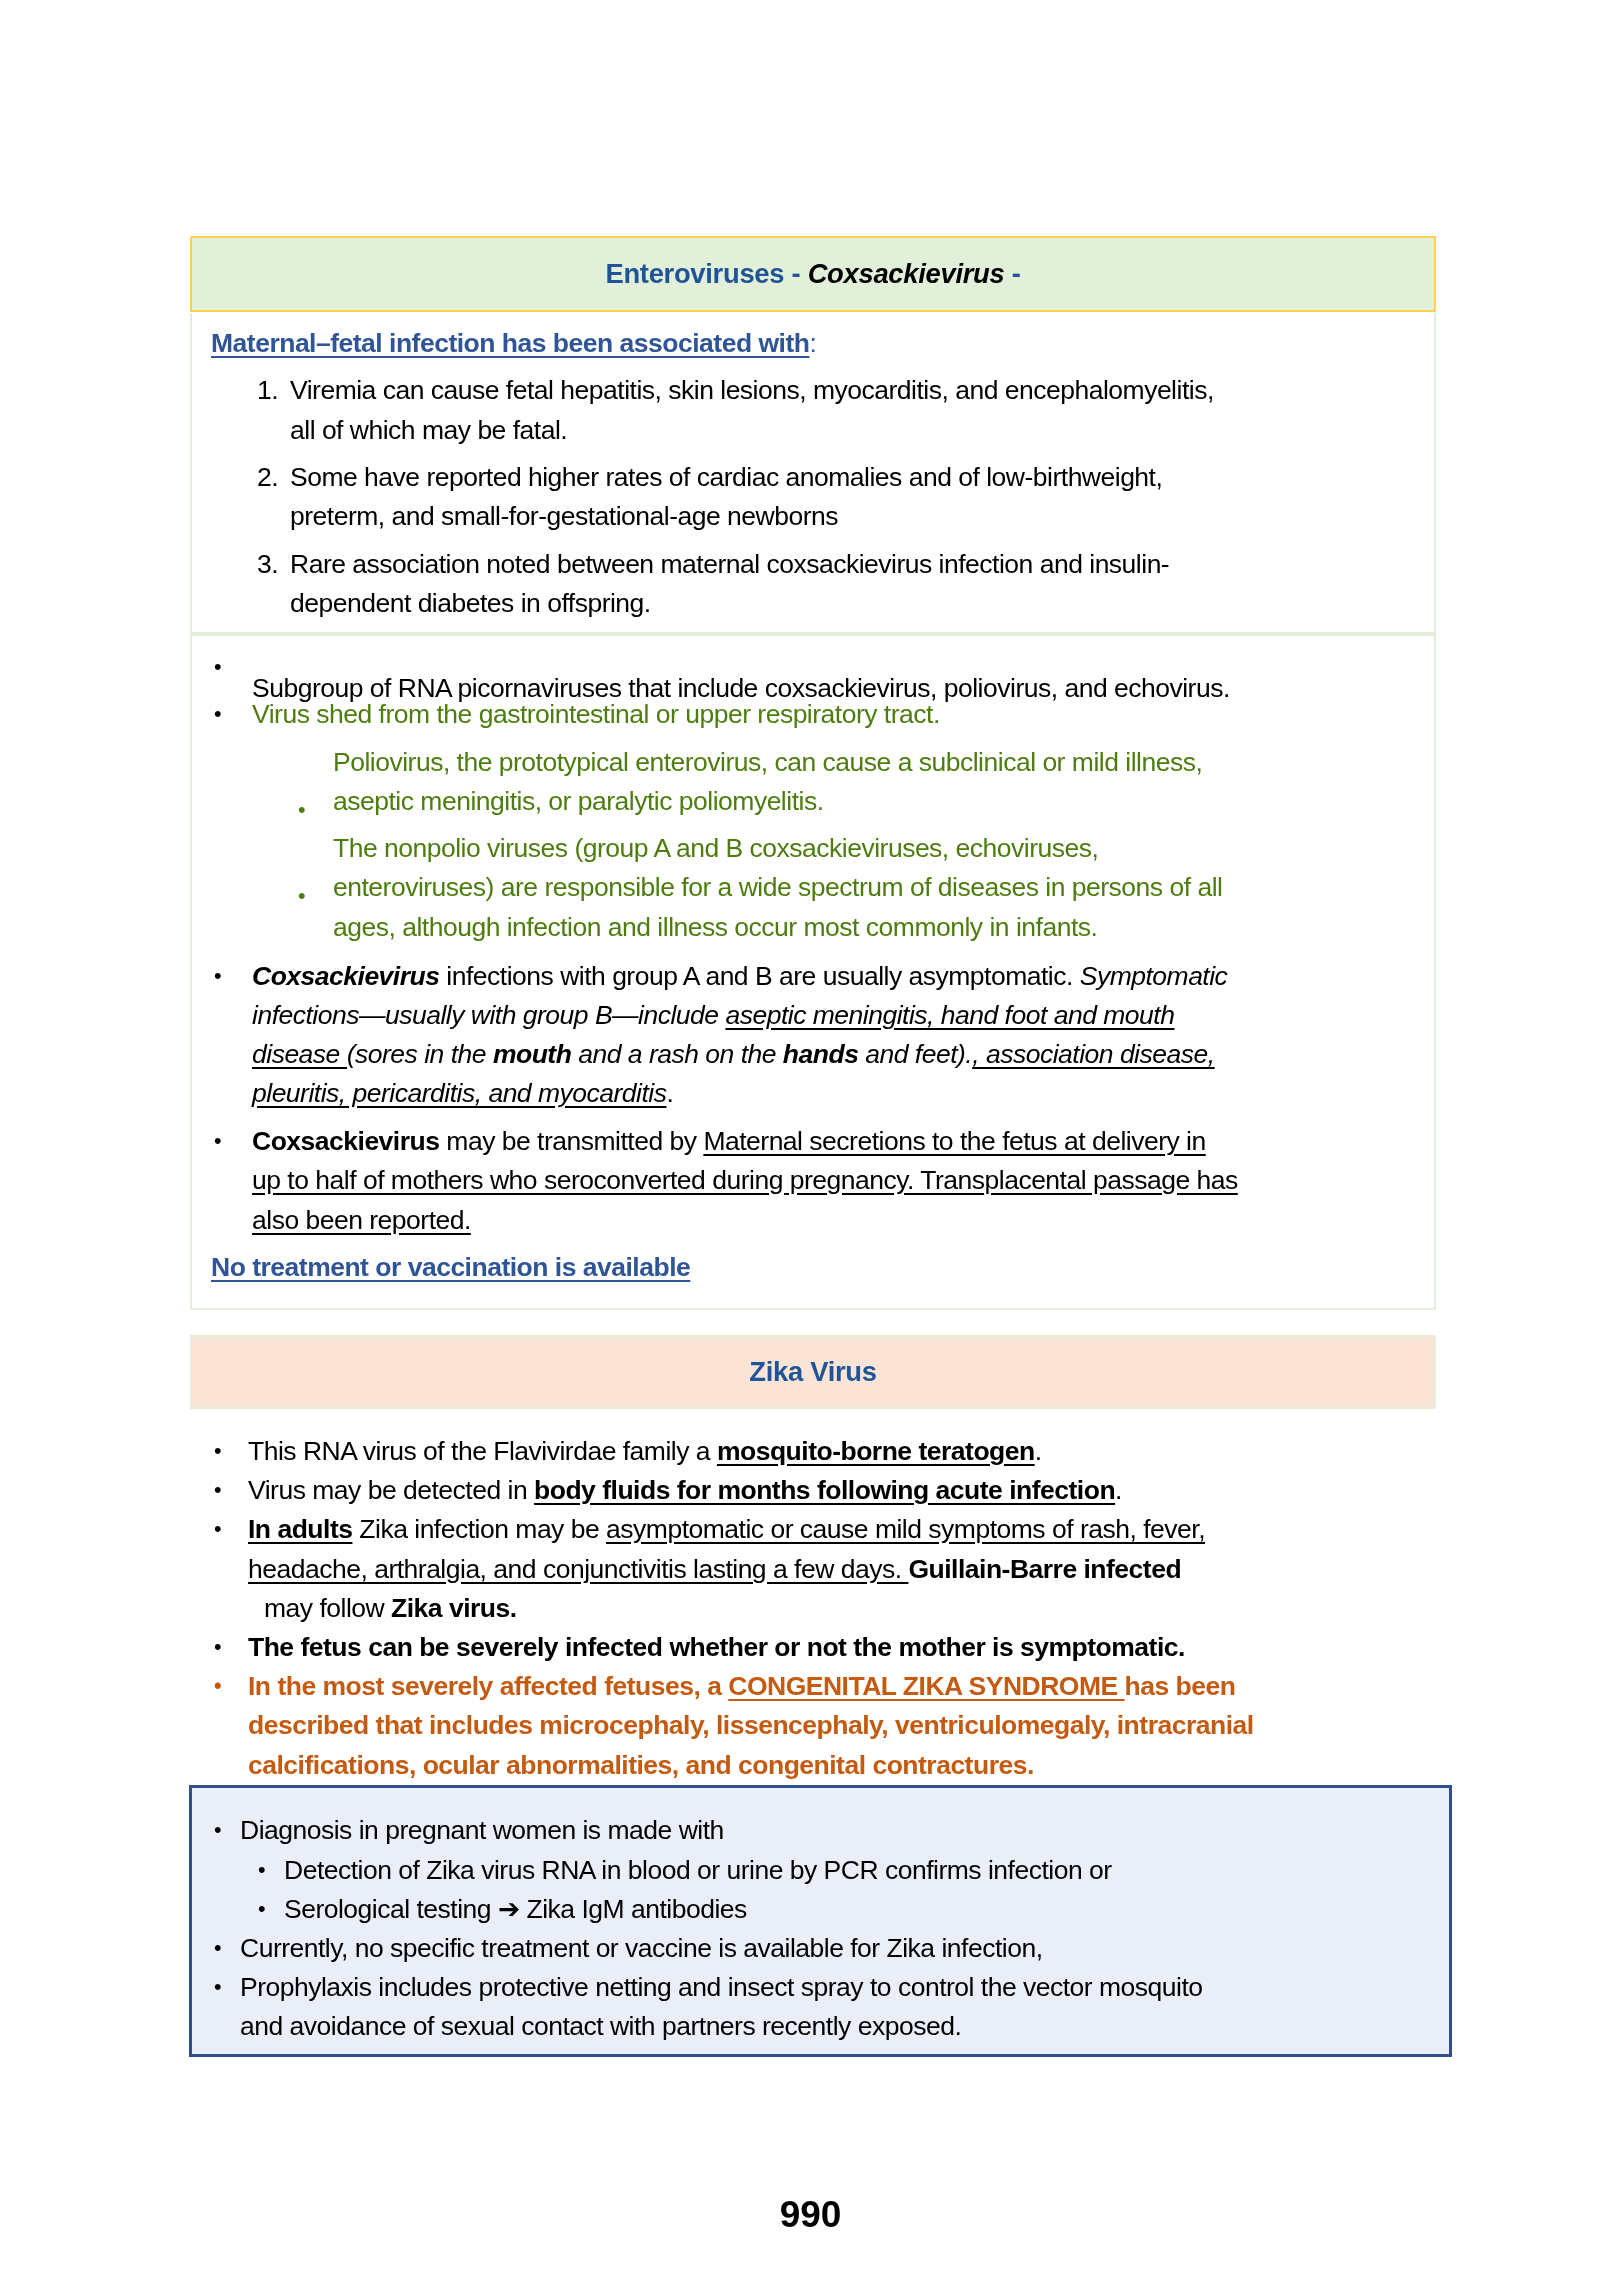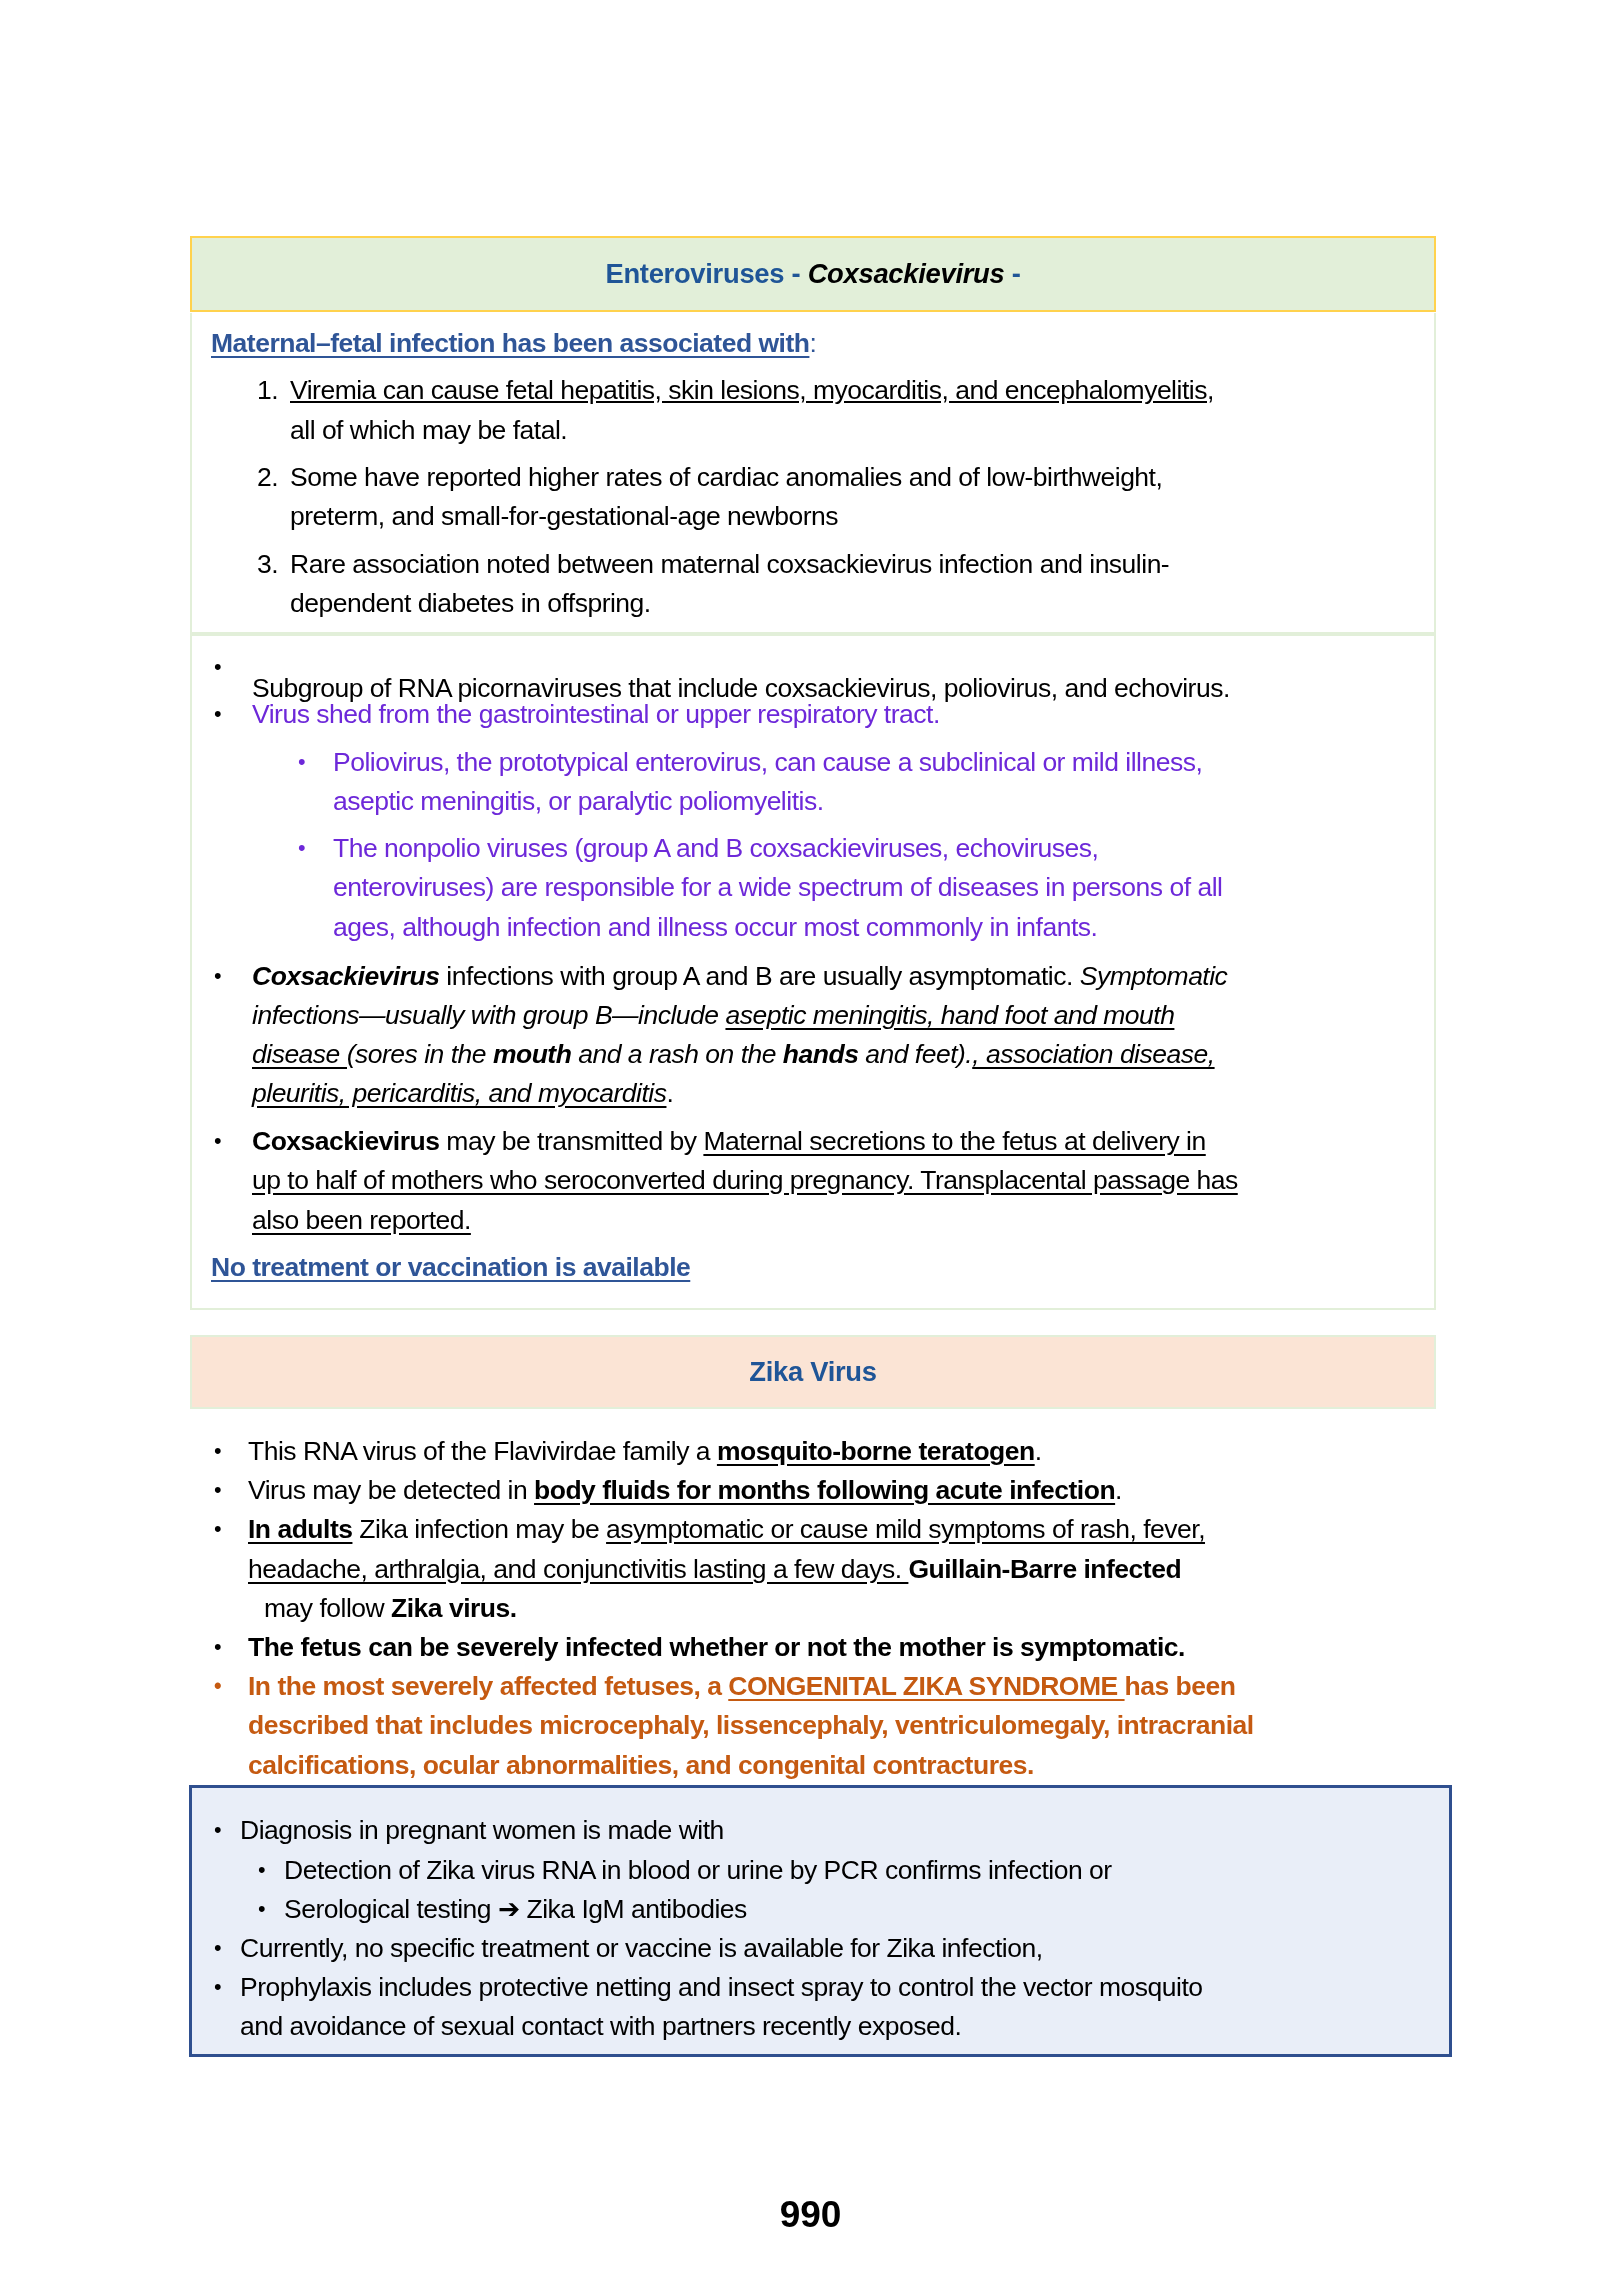--- a/index.html
+++ b/index.html
@@ -23,21 +23,21 @@
   .zika-header { left: 190px; top: 1335px; width: 1246px; height: 74px;
                  background: #fbe4d5; border: 2.9px solid #e2efd9;
                  display: flex; align-items: center; justify-content: center; }
   .zika-title { font-size: 27.4px; font-weight: bold; color: #1f5597; letter-spacing: -0.3px; }
 
   .diag-box { left: 189px; top: 1785px; width: 1263px; height: 272px;
               background: #e9eef8; border: 3.9px solid #2f4f8f; }
 
   .txt { position: absolute; font-size: 26.5px; line-height: 39px; letter-spacing: -0.5px; white-space: nowrap; }
   .blue-u { color: #2f5597; font-weight: bold; text-decoration: underline; text-decoration-thickness: 2px; text-underline-offset: 3.9px; }
-  .gray { color: #6d28d9; }
+  .gray { color: #4d7c0f; margin-top: 48px; }
   .orange { color: #c55a11; font-weight: bold; }
   .u { text-decoration: underline; text-underline-offset: 3.9px; }
   .b { font-weight: bold; }
   .i { font-style: italic; }
   .bullet { position: absolute; font-size: 21.6px; }
   .num { position: absolute; }
 
   .page-number { position: absolute; left: 0; width: 1621px; top: 2194px; text-align: center;
                  font-size: 37px; font-weight: bold; font-family: "Liberation Sans", sans-serif; }
 </style>
@@ -54,21 +54,21 @@
 
   <div class="box cox-body1"></div>
   <div class="box cox-body2"></div>
 
   <div class="txt" style="left:211px; top:324px;">
     <span class="blue-u">Maternal–fetal infection has been associated with</span><span style="color:#2f5597">:</span>
   </div>
 
   <div id="numbered-list">
       <div class="txt num" style="top: 371px; left: 257px;">1.</div>
-      <div class="txt" style="top: 371px; left: 290px; text-decoration: underline;">Viremia can cause fetal hepatitis, skin lesions, myocarditis, and encephalomyelitis,</div>
+      <div class="txt" style="top: 371px; left: 290px;">Viremia can cause fetal hepatitis, skin lesions, myocarditis, and encephalomyelitis,</div>
       <div class="txt" style="top: 411px; left: 290px;">all of which may be fatal.</div>
       <div class="txt num" style="top: 458px; left: 257px;">2.</div>
       <div class="txt" style="top: 458px; left: 290px;">Some have reported higher rates of cardiac anomalies and of low-birthweight,</div>
       <div class="txt" style="top: 497px; left: 290px;">preterm, and small-for-gestational-age newborns</div>
       <div class="txt num" style="top: 545px; left: 257px;">3.</div>
       <div class="txt" style="top: 545px; left: 290px;">Rare association noted between maternal coxsackievirus infection and insulin-</div>
       <div class="txt" style="top: 584px; left: 290px;">dependent diabetes in offspring.</div>
     </div>
 
   <div id="cox-bullets">

